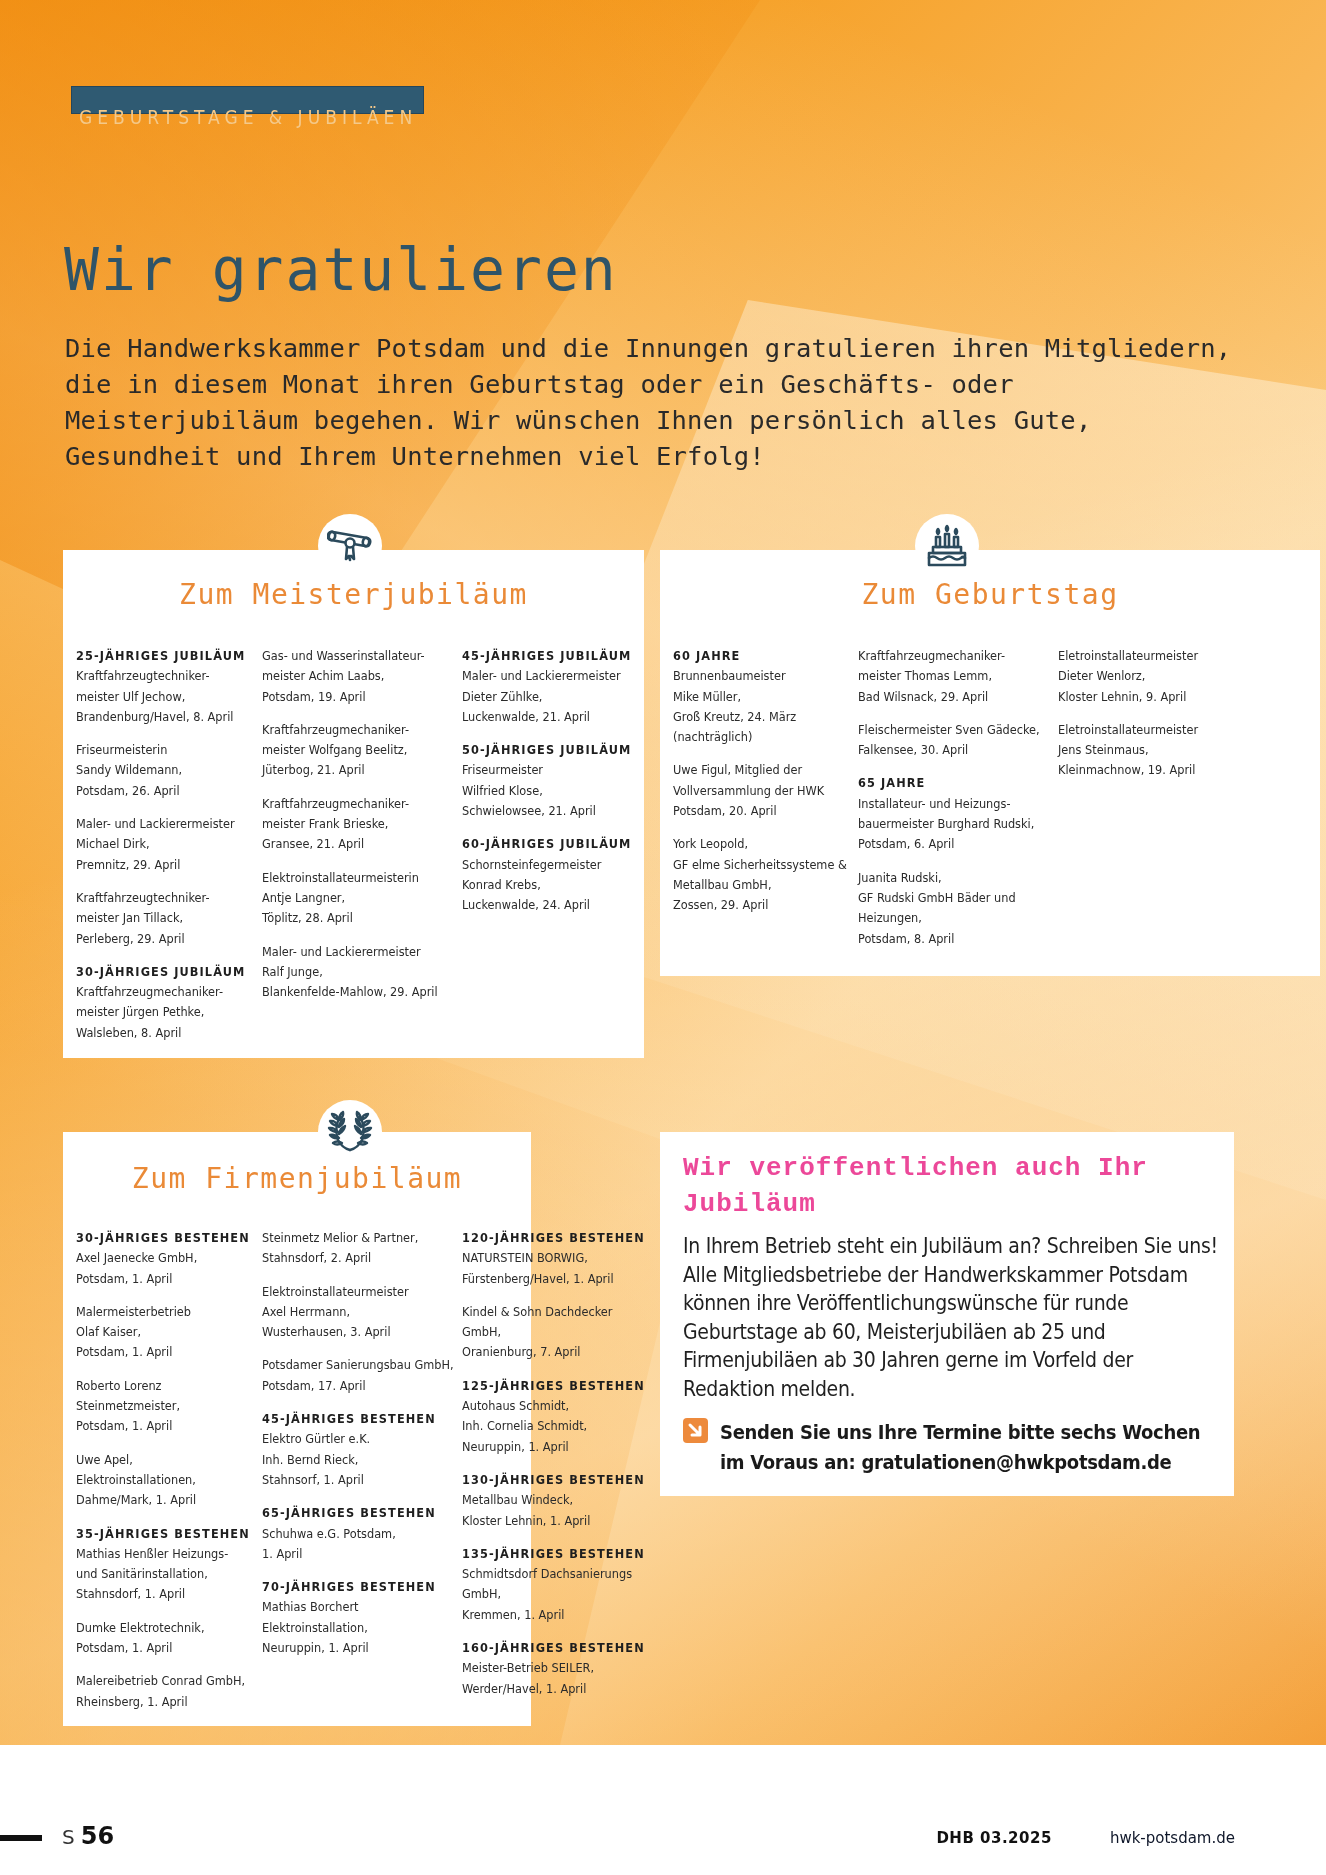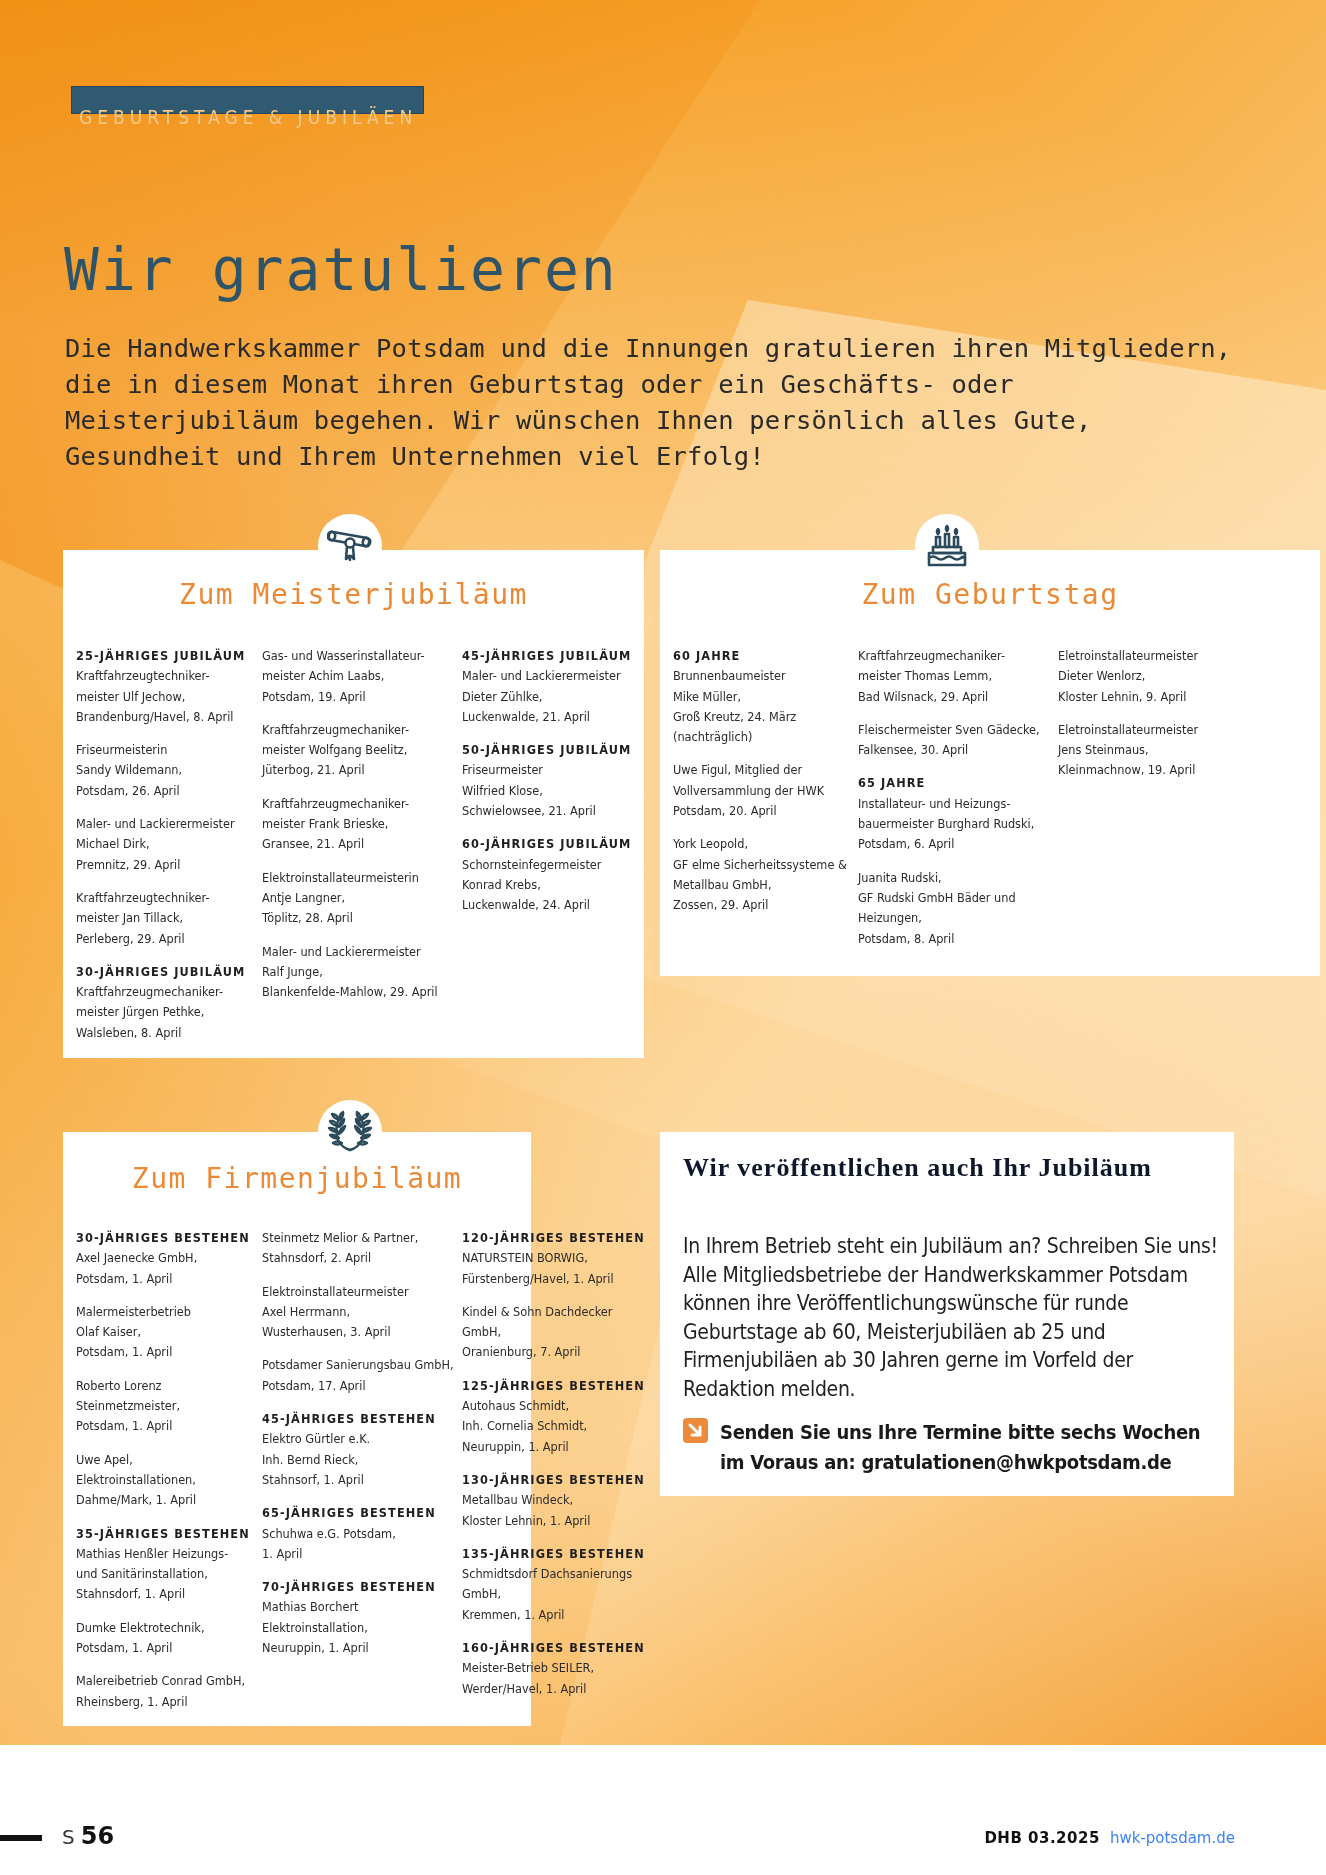--- a/index.html
+++ b/index.html
@@ -64,22 +64,22 @@
     font-size: 12.6px; line-height: 20.3px; color: #2b2b2b;
   }
   .entry { margin-bottom: 13px; }
   .entry-line { display: block; white-space: nowrap; }
   .group-head {
     display: block; font-weight: bold; letter-spacing: 1.1px; color: #1e1e1e; white-space: nowrap;
   }
 
   .publish-title {
     position: absolute; left: 23px; top: 18px; width: 520px;
-    font-family: Liberation Serif, serif;
-    font-size: 26px; line-height: 36px; color: #0f172a; letter-spacing: 1px;
+    font-family: Liberation Mono, monospace;
+    font-size: 26px; line-height: 36px; color: #ec4899; letter-spacing: 1px;
   }
   .publish-text {
     position: absolute; left: 23px; top: 100px; width: 545px;
     font-family: "DejaVu Sans Condensed", "Liberation Sans", sans-serif;
     font-size: 21px; line-height: 28.6px; color: #1f1f1f; letter-spacing: -0.3px;
   }
   .publish-cta {
     position: absolute; left: 23px; top: 285px; width: 545px; display: flex;
   }
   .cta-icon {
@@ -91,21 +91,21 @@
     font-family: "DejaVu Sans Condensed", "Liberation Sans", sans-serif;
     font-weight: bold; font-size: 20px; line-height: 30px; color: #1a1a1a; letter-spacing: -0.3px;
   }
 
   .footer-bar { position: absolute; left: 0; top: 1835px; width: 42px; height: 6px; background: #111; }
   .footer-page { position: absolute; left: 62px; top: 1822px; font-family: "DejaVu Sans", sans-serif; color: #111; }
   .footer-s { font-size: 20px; font-weight: normal; margin-right: 6px; color: #333; }
   .footer-num { font-size: 24px; font-weight: bold; }
   .footer-right { position: absolute; right: 91px; top: 1829px; font-family: "DejaVu Sans", sans-serif; font-size: 15px; }
   .footer-issue { font-weight: bold; color: #111; margin-right: 10px; letter-spacing: 0.5px; }
-  .footer-url { color: #3b82f6; }
+  .footer-url { color: #0f172a; margin-left: 48px; }
 </style>
 </head>
 <body>
 
 <div class="hero-bg"></div>
 <div class="shard shard1"></div>
 <div class="shard shard2"></div>
 <div class="shard shard3"></div>
 
 <div class="section-tag">GEBURTSTAGE &amp; JUBILÄEN</div>

